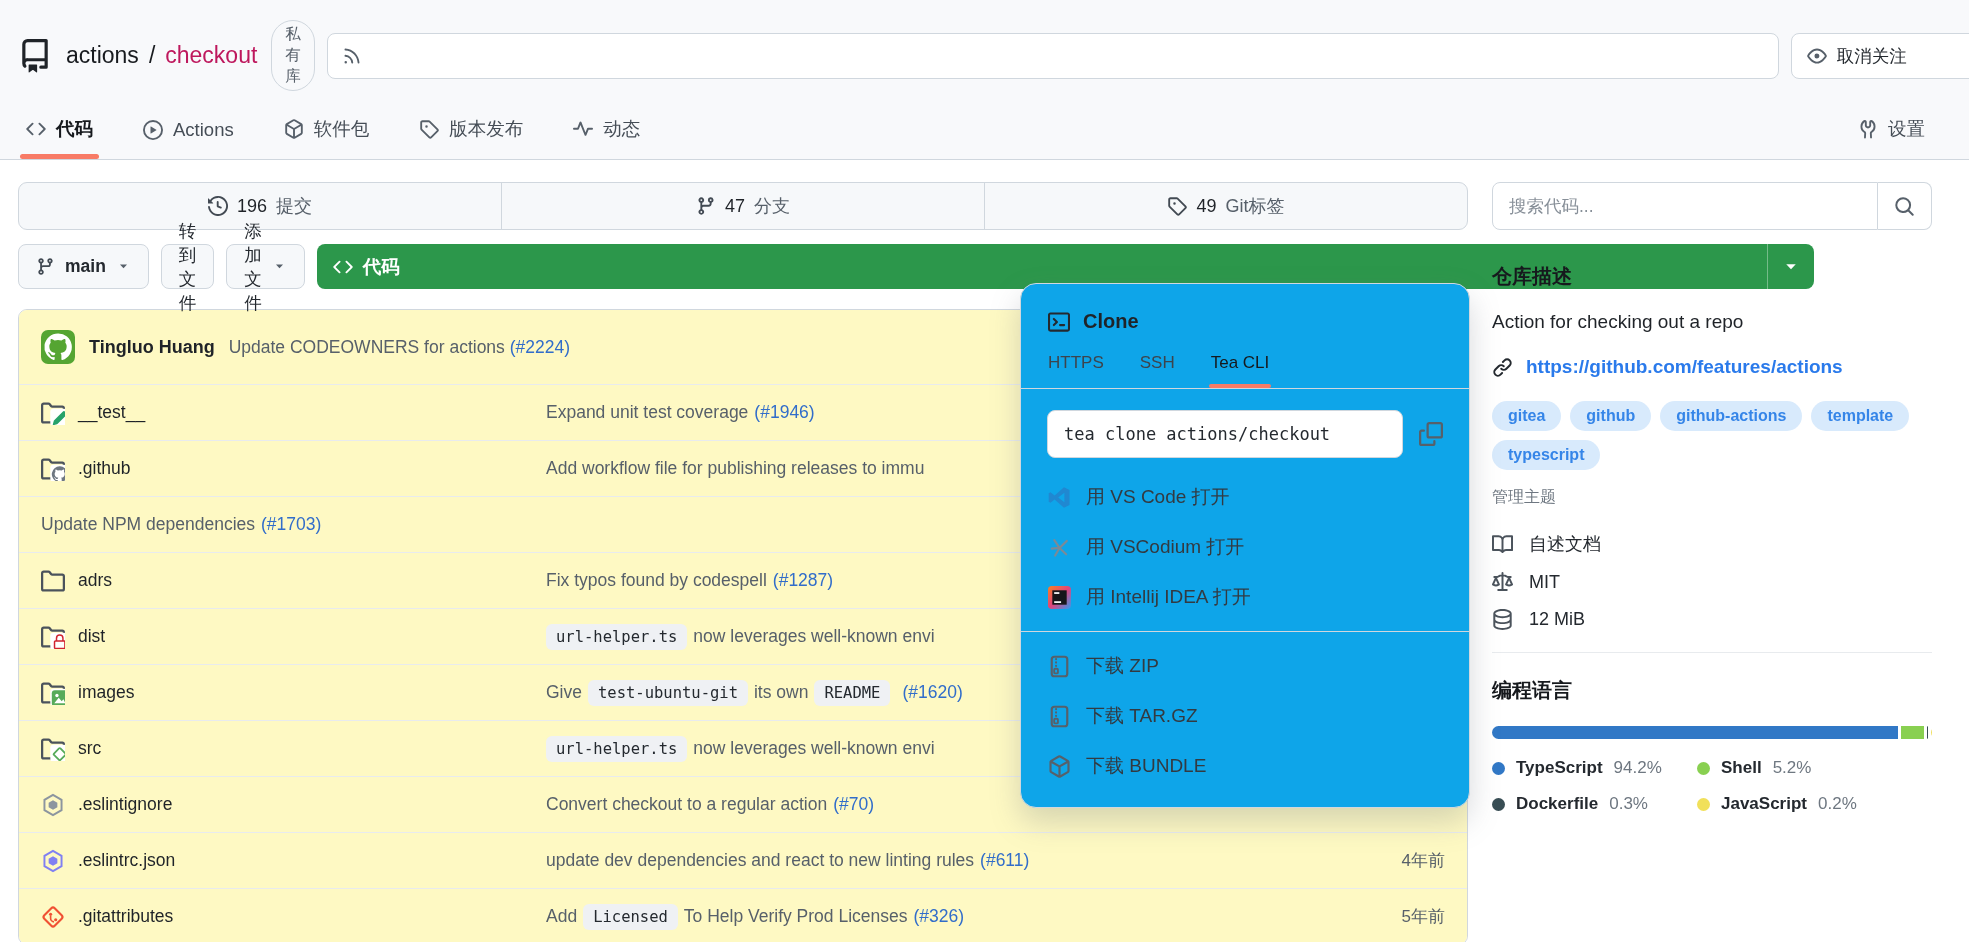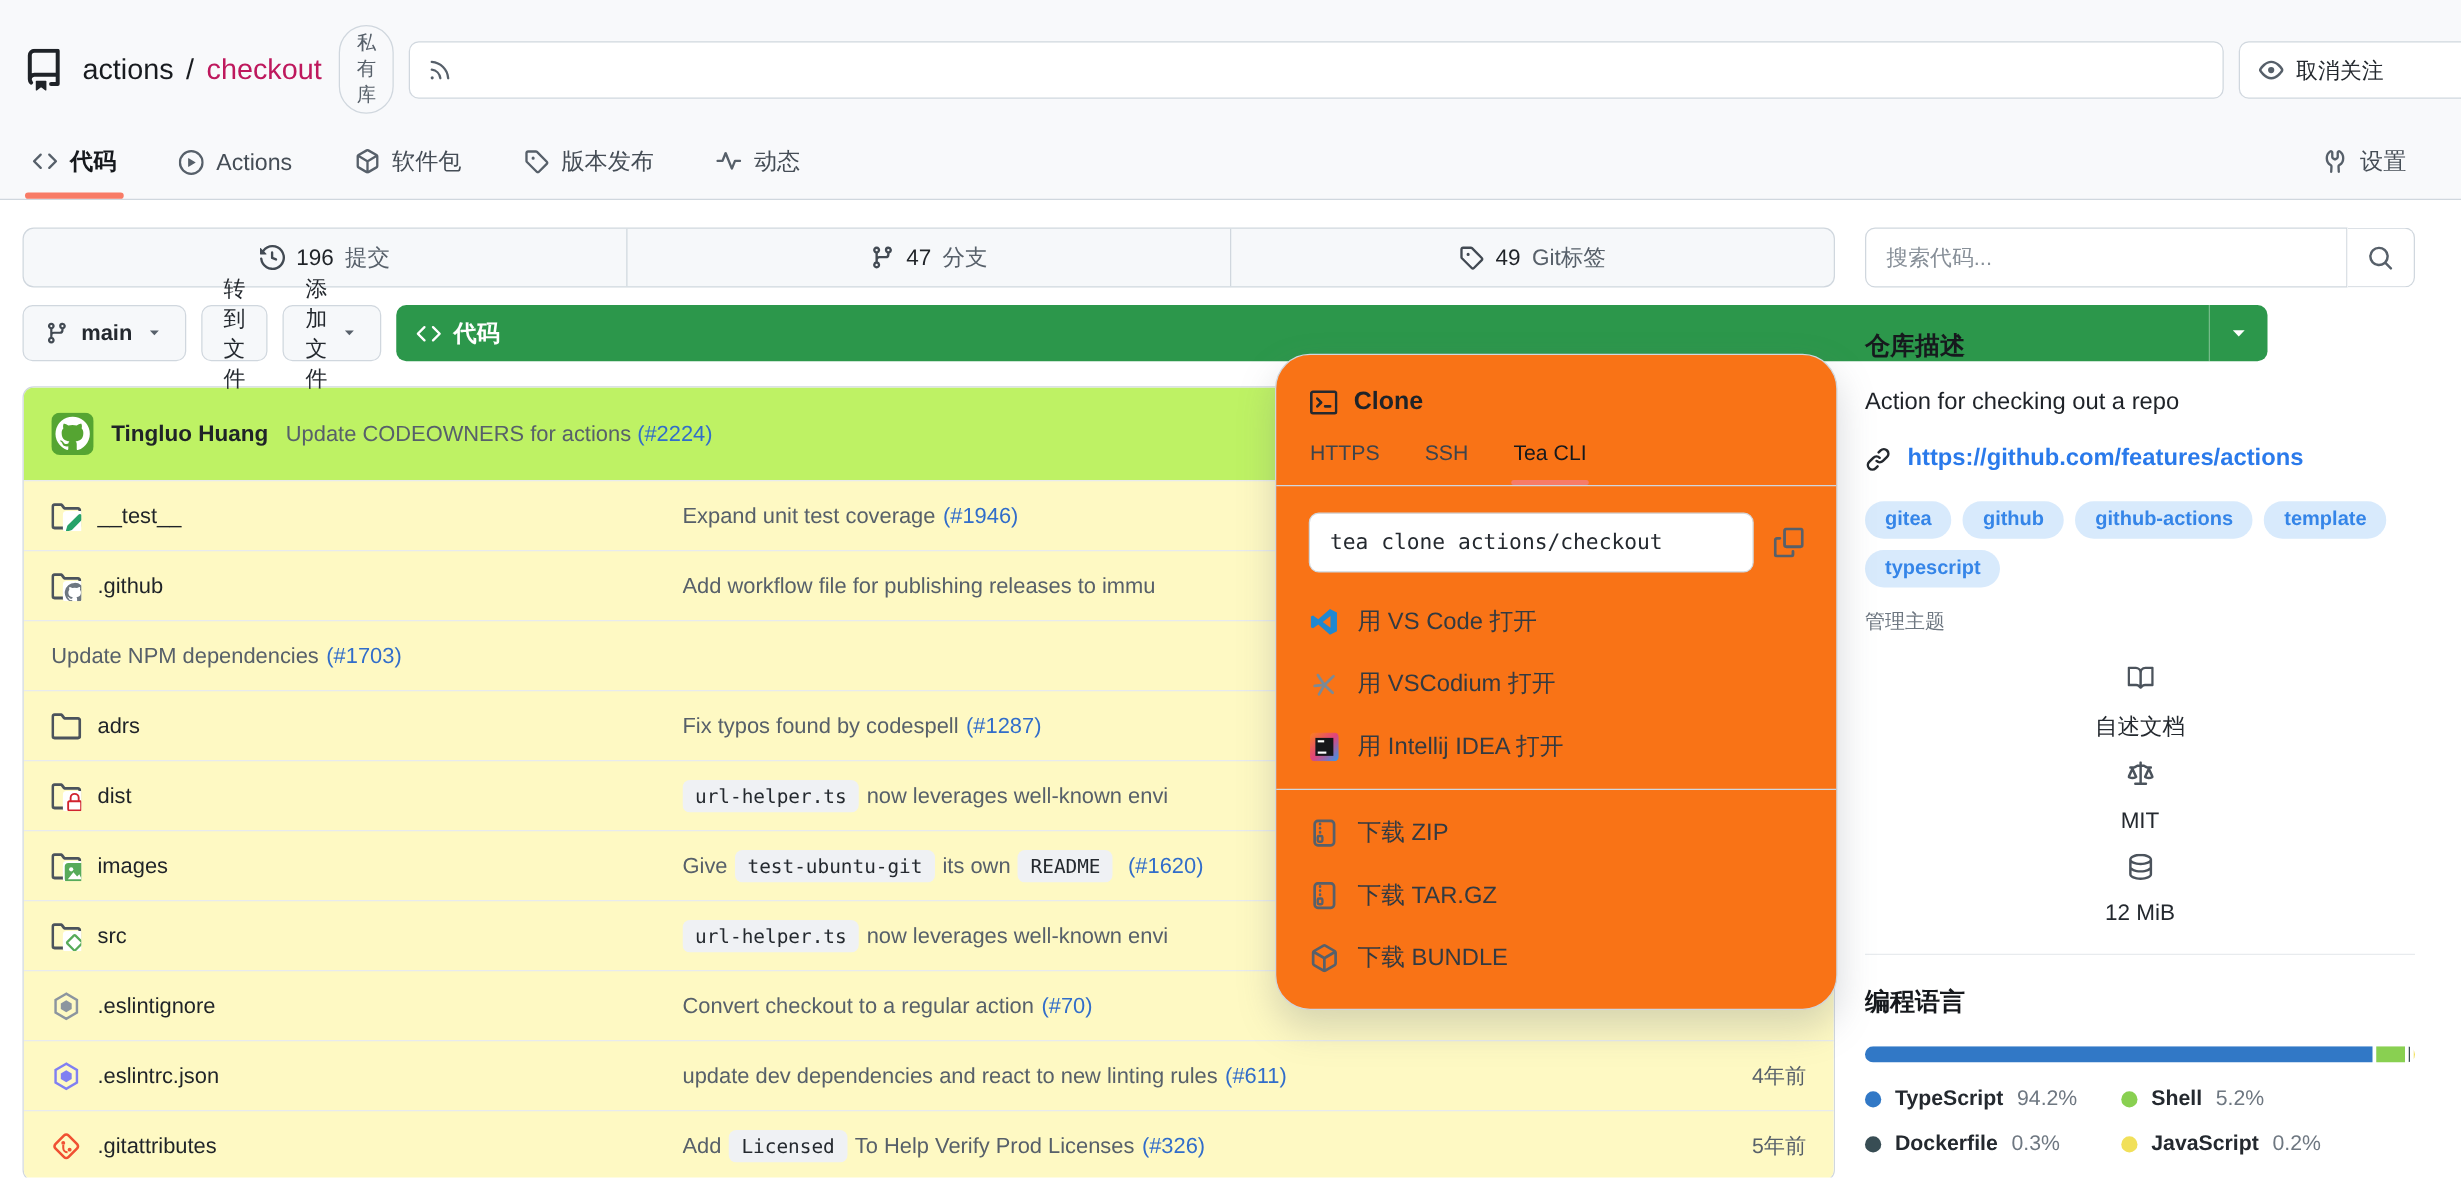--- a/index.html
+++ b/index.html
@@ -63,37 +63,37 @@
   .tbtn{display:flex;align-items:center;gap:10px;height:45px;padding:0 17px;background:var(--panel);border:1px solid var(--border);border-radius:8px;font-size:17.5px;color:#24292f;margin-right:12px;cursor:pointer;}
   .tbtn .icon{font-size:19px;color:#424a53;}
   .tbtn b{font-weight:700;}
   .tbtn .caret{font-size:15px;color:#57606a;}
   .codebtn{margin-left:auto;display:flex;align-items:stretch;height:45px;background:var(--green);border-radius:8px;color:#fff;cursor:pointer;}
   .codebtn .main{display:flex;align-items:center;gap:10px;padding:0 16px;font-size:18.5px;font-weight:700;}
   .codebtn .icon{font-size:20px;color:#fff;}
   .codebtn .caret{display:flex;align-items:center;padding:0 13px;border-left:1px solid rgba(255,255,255,.35);font-size:15px;}
 
   .filetable{margin-top:20px;border:1px solid var(--border);border-radius:9px;overflow:hidden;background:#fff;}
-  .commitrow{display:flex;align-items:center;gap:14px;height:74px;padding:0 22px;background:#bef264;text-align:center;}
+  .commitrow{display:flex;align-items:center;gap:14px;height:74px;padding:0 22px;background:#fef9c3;text-align:center;}
   .commitrow .avatar{width:34px;height:34px;border-radius:7px;overflow:hidden;flex:none;}
   .commitrow .avatar svg{width:34px;height:34px;}
   .commitrow .author{font-weight:700;font-size:18px;}
   .commitrow .msg{font-size:17.5px;color:var(--muted);}
   .filerow{display:flex;align-items:center;height:56px;padding:0 22px;border-top:1px solid var(--border-light);background:#fef9c3;}
   .col-name{width:505px;flex:none;display:flex;align-items:center;gap:13px;font-size:17.5px;overflow:hidden;white-space:nowrap;}
   .col-name .icon{font-size:24px;color:#4b535c;}
   .col-name .dim{color:var(--dim);}
   .col-name .nm{color:#1f2328;}
   .col-msg{flex:1;display:flex;align-items:center;gap:6px;font-size:17.5px;color:var(--muted);overflow:hidden;white-space:nowrap;}
   .col-age{width:110px;flex:none;text-align:right;font-size:17px;color:var(--muted);white-space:nowrap;}
   a.lnk{color:var(--link);text-decoration:none;cursor:pointer;}
   .chip{font-family:"DejaVu Sans Mono","Liberation Mono",monospace;font-size:15.5px;background:#eff1f4;border-radius:6px;padding:4px 10px;color:#24292f;}
 
   
-  .clone{position:absolute;left:1020px;top:283px;width:450px;background:#f97316;border:1px solid var(--border);border-radius:28px;box-shadow:0 14px 30px rgba(110,120,130,.28);padding:26px 0 16px;z-index:20;}
+  .clone{position:absolute;left:1020px;top:283px;width:450px;background:#0ea5e9;border:1px solid var(--border);border-radius:16px;box-shadow:0 14px 30px rgba(110,120,130,.28);padding:26px 0 16px;z-index:20;}
   .clone .head{display:flex;align-items:center;gap:13px;padding:0 27px;font-size:20px;font-weight:700;color:#1f2328;}
   .clone .head .icon{font-size:22px;color:#24292f;}
   .clone .ctabs{display:flex;gap:36px;padding:0 27px;margin-top:20px;border-bottom:1px solid var(--border);}
   .ctab{position:relative;padding-bottom:15px;font-size:17px;color:#3d444c;cursor:pointer;}
   .ctab.active{font-weight:400;color:#16191d;}
   .ctab.active::after{content:"";position:absolute;left:-2px;right:-2px;bottom:0;height:4px;border-radius:3px;background:var(--accent);}
   .clone .cmdrow{display:flex;align-items:center;gap:16px;margin:21px 26px 8px;}
   .clone input.cmd{flex:1;border:1px solid var(--border);border-radius:8px;height:48px;padding:0 16px;font-family:"DejaVu Sans Mono","Liberation Mono",monospace;font-size:17px;color:#24292f;background:#fff;outline:none;}
   .clone .copy{font-size:24px;color:#57606a;cursor:pointer;}
   .clone .list{padding:6px 10px 0;}
@@ -109,21 +109,21 @@
   .search .sbtn{width:54px;border:1px solid var(--border);border-left:none;border-radius:0 8px 8px 0;background:#fff;display:flex;align-items:center;justify-content:center;font-size:21px;color:#424a53;cursor:pointer;}
   .side-h{font-size:20px;font-weight:700;margin-top:33px;color:#16191d;}
   .side-desc{margin-top:21px;font-size:19px;color:#1f2328;}
   .siterow{display:flex;align-items:center;gap:13px;margin-top:23px;font-size:19px;}
   .siterow .icon{font-size:21px;color:#24292f;}
   .siterow a{color:#2a7aeb;font-weight:700;text-decoration:none;word-break:break-all;}
   .topics{display:flex;flex-wrap:wrap;gap:9px;margin-top:23px;}
   .topic{background:var(--topic-bg);color:var(--topic-text);font-size:16px;font-weight:700;padding:6px 16px;border-radius:17px;cursor:pointer;}
   .manage{margin-top:17px;font-size:16px;color:var(--dim);cursor:pointer;}
   .meta{margin-top:24px;display:flex;flex-direction:column;gap:16px;}
-  .metarow{display:flex;align-items:center;gap:16px;font-size:18px;color:#24292f;cursor:pointer;flex-direction:column;}
+  .metarow{display:flex;align-items:center;gap:16px;font-size:18px;color:#24292f;cursor:pointer;}
   .metarow .icon{font-size:21px;color:#4b535c;}
   .sdiv{border:none;border-top:1px solid var(--border-light);margin:22px 0 0;}
   .langbar{display:flex;gap:3px;height:13px;border-radius:7px;overflow:hidden;margin-top:22px;}
   .langbar div{height:100%;}
   .legend{display:grid;grid-template-columns:205px 1fr;row-gap:16px;margin-top:19px;}
   .leg{display:flex;align-items:center;gap:11px;font-size:17px;}
   .leg .dot{width:13px;height:13px;border-radius:50%;flex:none;}
   .leg b{font-weight:700;color:#24292f;}
   .leg span{color:var(--dim);}
 </style>

